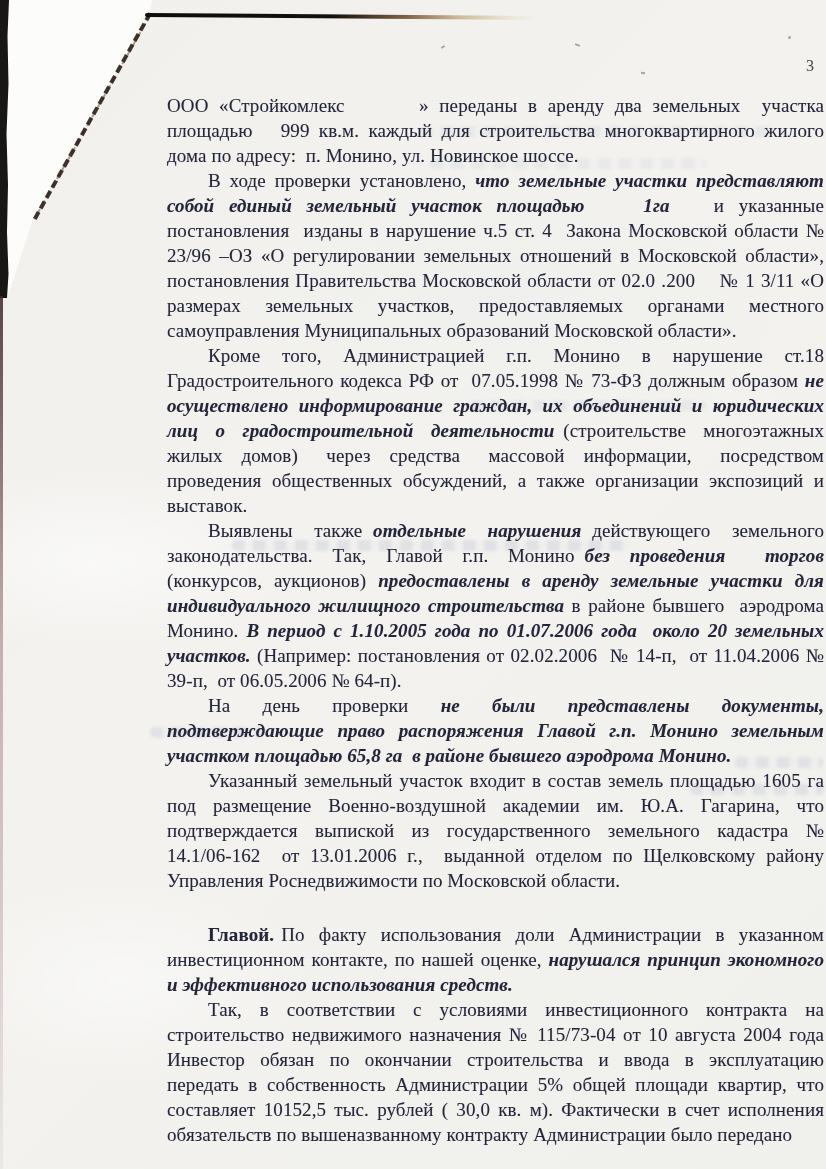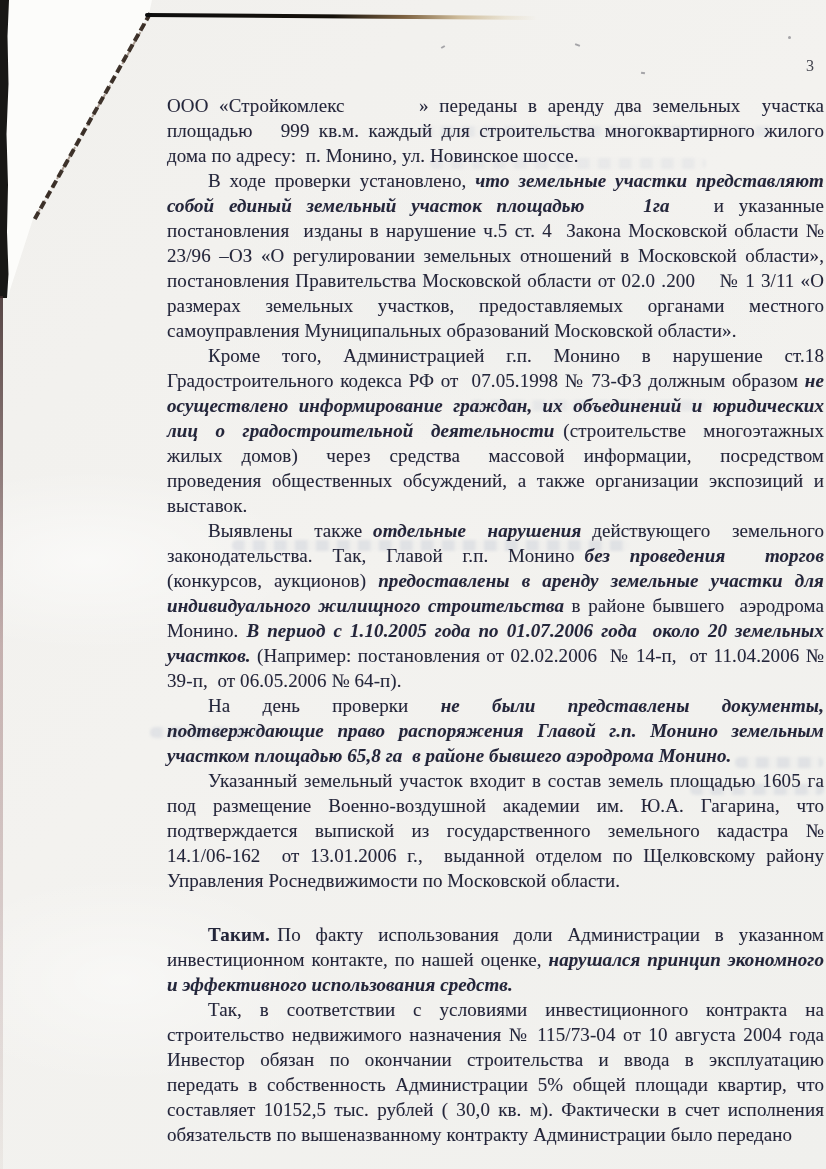--- a/index.html
+++ b/index.html
@@ -115,17 +115,17 @@
 
   <div class="page-number">3</div>
 
   <div class="body-text">
     <p class="para no-indent"><span class="run-n">ООО «Стройкомлекс &nbsp;&nbsp;&nbsp;&nbsp;&nbsp;&nbsp;» переданы в аренду два земельных &nbsp;участка площадью &nbsp;&nbsp;999 кв.м. каждый для строительства многоквартирного жилого дома по адресу: &nbsp;п. Монино, ул. Новинское шоссе.</span></p>
     <p class="para"><span class="run-n">В ходе проверки установлено, </span><span class="run-bi">что земельные участки представляют собой единый земельный участок площадью &nbsp;&nbsp;&nbsp;1га</span><span class="run-n"> &nbsp;&nbsp;и указанные постановления &nbsp;изданы в нарушение ч.5 ст. 4 &nbsp;Закона Московской области № 23/96 –ОЗ «О регулировании земельных отношений в Московской области», постановления Правительства Московской области от 02.0&nbsp;.200&nbsp;&nbsp;&nbsp;&nbsp;№ 1&nbsp;3/11 «О размерах земельных участков, предоставляемых органами местного самоуправления Муниципальных образований Московской области».</span></p>
     <p class="para"><span class="run-n">Кроме &nbsp;того, &nbsp;Администрацией &nbsp;г.п. &nbsp;Монино &nbsp;в &nbsp;нарушение &nbsp;ст.18 Градостроительного кодекса РФ от &nbsp;07.05.1998 № 73-ФЗ должным образом </span><span class="run-bi">не осуществлено информирование граждан, их объединений и юридических лиц &nbsp;о &nbsp;градостроительной &nbsp;деятельности </span><span class="run-n">(строительстве &nbsp;многоэтажных жилых &nbsp;домов) &nbsp;&nbsp;через &nbsp;средства &nbsp;&nbsp;массовой &nbsp;информации, &nbsp;&nbsp;посредством проведения общественных обсуждений, а также организации экспозиций и выставок.</span></p>
     <p class="para"><span class="run-n">Выявлены &nbsp;также </span><span class="run-bi">отдельные &nbsp;нарушения </span><span class="run-n">действующего &nbsp;земельного законодательства. &nbsp;Так, &nbsp;Главой &nbsp;г.п. &nbsp;Монино </span><span class="run-bi">без &nbsp;проведения &nbsp;&nbsp;&nbsp;торгов </span><span class="run-n">(конкурсов, аукционов) </span><span class="run-bi">предоставлены в аренду земельные участки для индивидуального жилищного строительства </span><span class="run-n">в районе бывшего &nbsp;аэродрома Монино. </span><span class="run-bi">В период с 1.10.2005 года по 01.07.2006 года &nbsp;около 20 земельных участков. </span><span class="run-n">(Например: постановления от 02.02.2006 &nbsp;№ 14-п, &nbsp;от 11.04.2006 № 39-п, &nbsp;от 06.05.2006 № 64-п).</span></p>
     <p class="para"><span class="run-n">На &nbsp;&nbsp;&nbsp;день &nbsp;&nbsp;&nbsp;проверки &nbsp;&nbsp;&nbsp;</span><span class="run-bi">не &nbsp;&nbsp;&nbsp;были &nbsp;&nbsp;&nbsp;представлены &nbsp;&nbsp;&nbsp;документы, подтверждающие &nbsp;право &nbsp;распоряжения &nbsp;Главой &nbsp;г.п. &nbsp;Монино &nbsp;земельным участком площадью 65,8 га &nbsp;в районе бывшего аэродрома Монино.</span></p>
     <p class="para"><span class="run-n">Указанный земельный участок входит в состав земель площадью 1605 га под &nbsp;размещение &nbsp;Военно-воздушной &nbsp;академии &nbsp;им. &nbsp;Ю.А. &nbsp;Гагарина, &nbsp;что подтверждается &nbsp;выпиской &nbsp;из &nbsp;государственного &nbsp;земельного &nbsp;кадастра &nbsp;№ 14.1/06-162 &nbsp;от 13.01.2006 г., &nbsp;выданной отделом по Щелковскому району Управления Роснедвижимости по Московской области.</span></p>
-    <p class="para gap-before"><span class="run-b">Таким.</span><span class="run-n"> По &nbsp;факту &nbsp;использования &nbsp;доли &nbsp;Администрации &nbsp;в &nbsp;указанном инвестиционном контакте, по нашей оценке, </span><span class="run-bi">нарушался принцип экономного и эффективного использования средств.</span></p>
+    <p class="para gap-before"><span class="run-b">Главой.</span><span class="run-n"> По &nbsp;факту &nbsp;использования &nbsp;доли &nbsp;Администрации &nbsp;в &nbsp;указанном инвестиционном контакте, по нашей оценке, </span><span class="run-bi">нарушался принцип экономного и эффективного использования средств.</span></p>
     <p class="para"><span class="run-n">Так, &nbsp;в &nbsp;соответствии &nbsp;с &nbsp;условиями &nbsp;инвестиционного &nbsp;контракта &nbsp;на строительство недвижимого назначения № 115/73-04 от 10 августа 2004 года Инвестор &nbsp;обязан &nbsp;по &nbsp;окончании &nbsp;строительства &nbsp;и &nbsp;ввода &nbsp;в &nbsp;эксплуатацию передать в собственность Администрации 5% общей площади квартир, что составляет 10152,5 тыс. рублей ( 30,0 кв. м). Фактически в счет исполнения обязательств по вышеназванному контракту Администрации было передано</span></p>
   </div>
 
 </div>
 
 </body></html>

